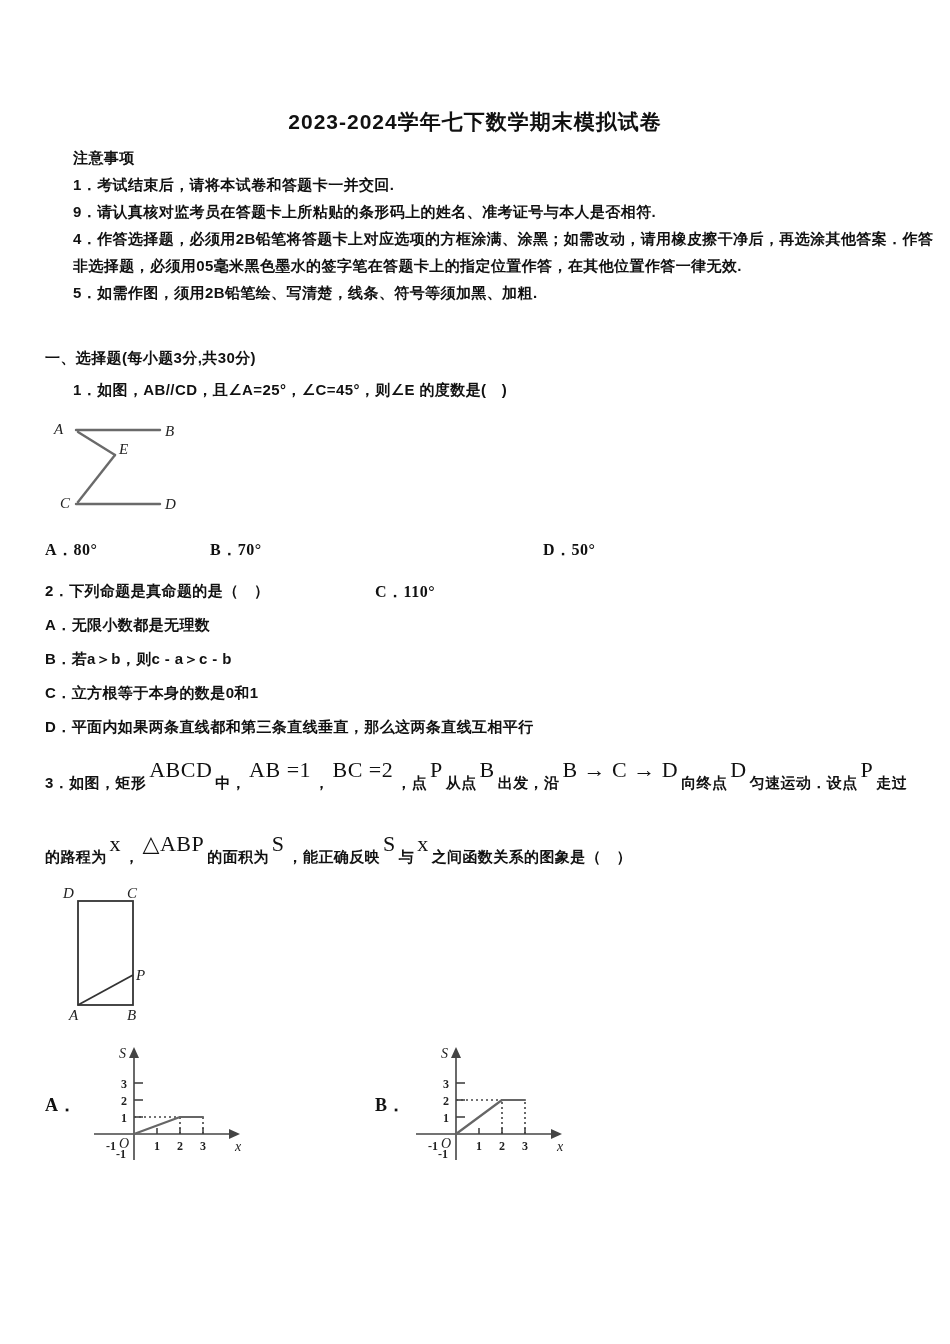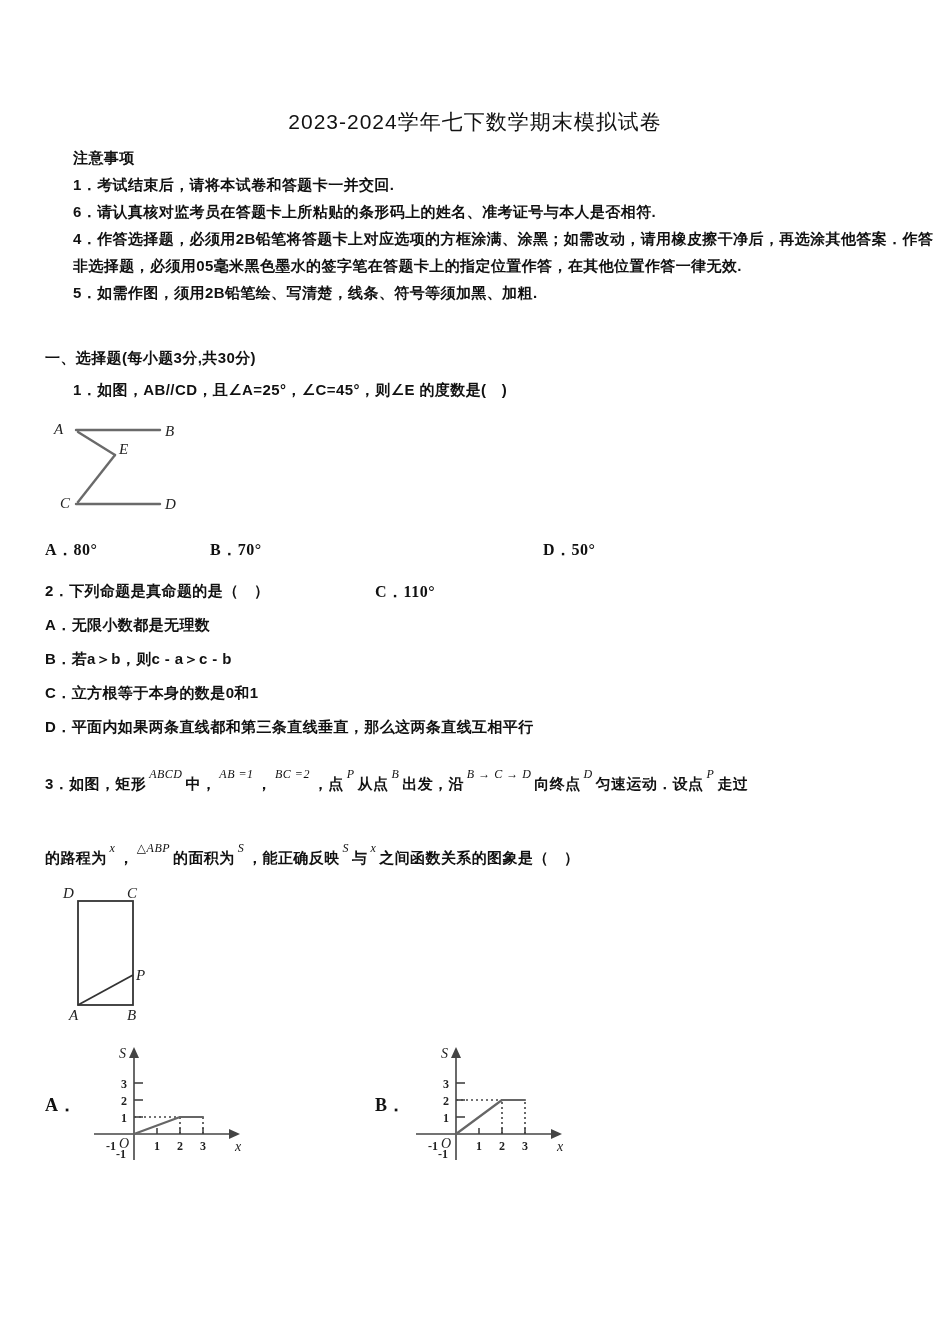--- a/index.html
+++ b/index.html
@@ -3,41 +3,41 @@
 <meta charset="utf-8">
 <style>
   html,body{margin:0;padding:0;background:#ffffff;}
   .page{
     position:relative;width:950px;height:1344px;background:#ffffff;
     font-family:"Liberation Sans","DejaVu Sans",sans-serif;color:#111;overflow:hidden;
   }
   .abs{position:absolute;}
   .title{
     top:108px;left:0;width:950px;text-align:center;
-    font-size:21px;font-weight:normal;letter-spacing:1px;
+    font-size:21px;font-weight:bold;letter-spacing:1px;
   }
   .body-text{font-size:15px;font-weight:bold;letter-spacing:0.4px;line-height:27px;}
   .notice{top:144px;left:45px;width:868px;margin-left:28px;}
   .sec-heading{top:349px;left:45px;font-size:15px;font-weight:bold;letter-spacing:0.4px;}
   .q1-text{top:376px;left:45px;width:868px;margin-left:28px;}
   .opts-row{top:540px;left:0;width:950px;height:28px;}
   .opts-row span{
     position:absolute;top:0;font-family:"Liberation Serif","DejaVu Serif",serif;
     font-weight:bold;font-size:16px;letter-spacing:0.5px;
   }
   .q2-text{top:577px;left:45px;}
   .q2-opts{top:608px;left:45px;width:868px;line-height:34px;}
   .q3-line{left:45px;width:890px;height:46px;}
   .q3-line .cn{
     font-size:15px;font-weight:bold;letter-spacing:0.4px;
     display:inline-block;vertical-align:baseline;margin-top:48px;
   }
   .q3-line .math{
-    font-family:"Liberation Serif","DejaVu Serif",serif;font-style:italic;
-    font-size:12px;font-weight:normal;display:inline-block;
+    font-family:"Liberation Serif","DejaVu Serif",serif;
+    font-size:22px;font-weight:normal;display:inline-block;
     position:relative;top:-11px;padding:0 3px;letter-spacing:0.5px;
   }
   .q3-l1{top:748px;}
   .q3-l2{top:822px;}
   .q3-line .inner{position:absolute;bottom:0;left:0;}
   svg text{font-family:"Liberation Serif","DejaVu Serif",serif;}
   .fig-label{font-size:15px;font-style:italic;fill:#222;}
   .axis{stroke:#444;stroke-width:1.6;fill:none;}
   .arrow{fill:#444;stroke:none;}
   .tick{font-size:12px;fill:#222;font-weight:bold;}
@@ -54,21 +54,21 @@
 </head>
 <body>
 
 <div class="page">
 
   <div class="abs title">2023-2024学年七下数学期末模拟试卷</div>
 
   <div class="abs notice body-text">
     <div>注意事项</div>
     <div>1．考试结束后，请将本试卷和答题卡一并交回.</div>
-    <div>6．请认真核对监考员在答题卡上所粘贴的条形码上的姓名、准考证号与本人是否相符.</div>
+    <div>9．请认真核对监考员在答题卡上所粘贴的条形码上的姓名、准考证号与本人是否相符.</div>
     <div>4．作答选择题，必须用2B铅笔将答题卡上对应选项的方框涂满、涂黑；如需改动，请用橡皮擦干净后，再选涂其他答案．作答非选择题，必须用05毫米黑色墨水的签字笔在答题卡上的指定位置作答，在其他位置作答一律无效.</div>
     <div>5．如需作图，须用2B铅笔绘、写清楚，线条、符号等须加黑、加粗.</div>
   </div>
 
   <div class="abs sec-heading">一、选择题(每小题3分,共30分)</div>
 
   <div class="abs q1-text body-text">1．如图，AB//CD，且∠A=25°，∠C=45°，则∠E 的度数是(　)</div>
 
   <svg class="abs" style="left:48px;top:417px;" width="140" height="100" viewBox="0 0 140 100">
     <line class="figline" x1="28" y1="13" x2="112" y2="13"></line>

